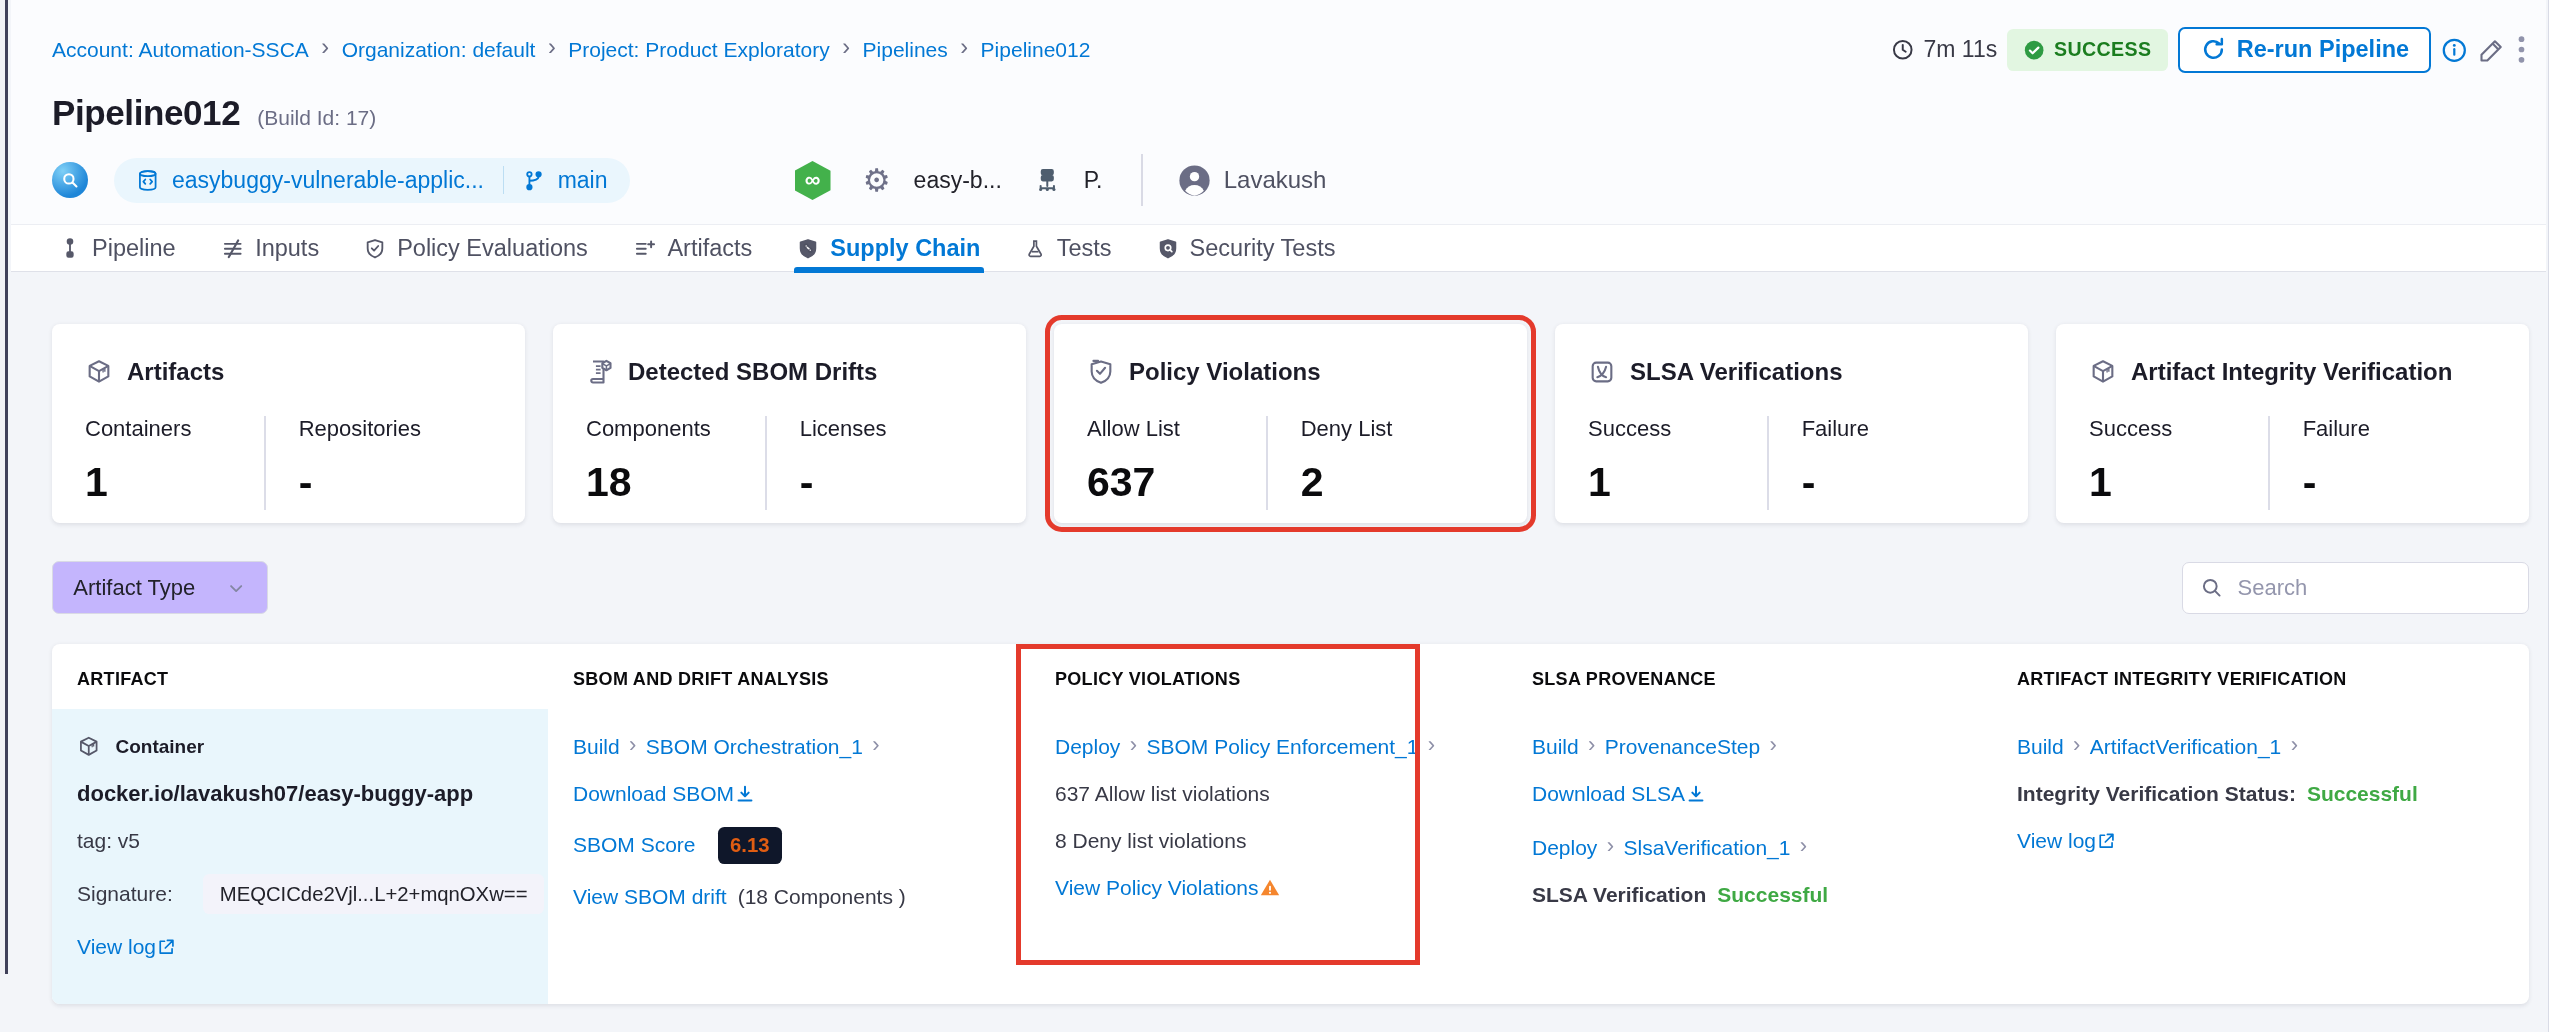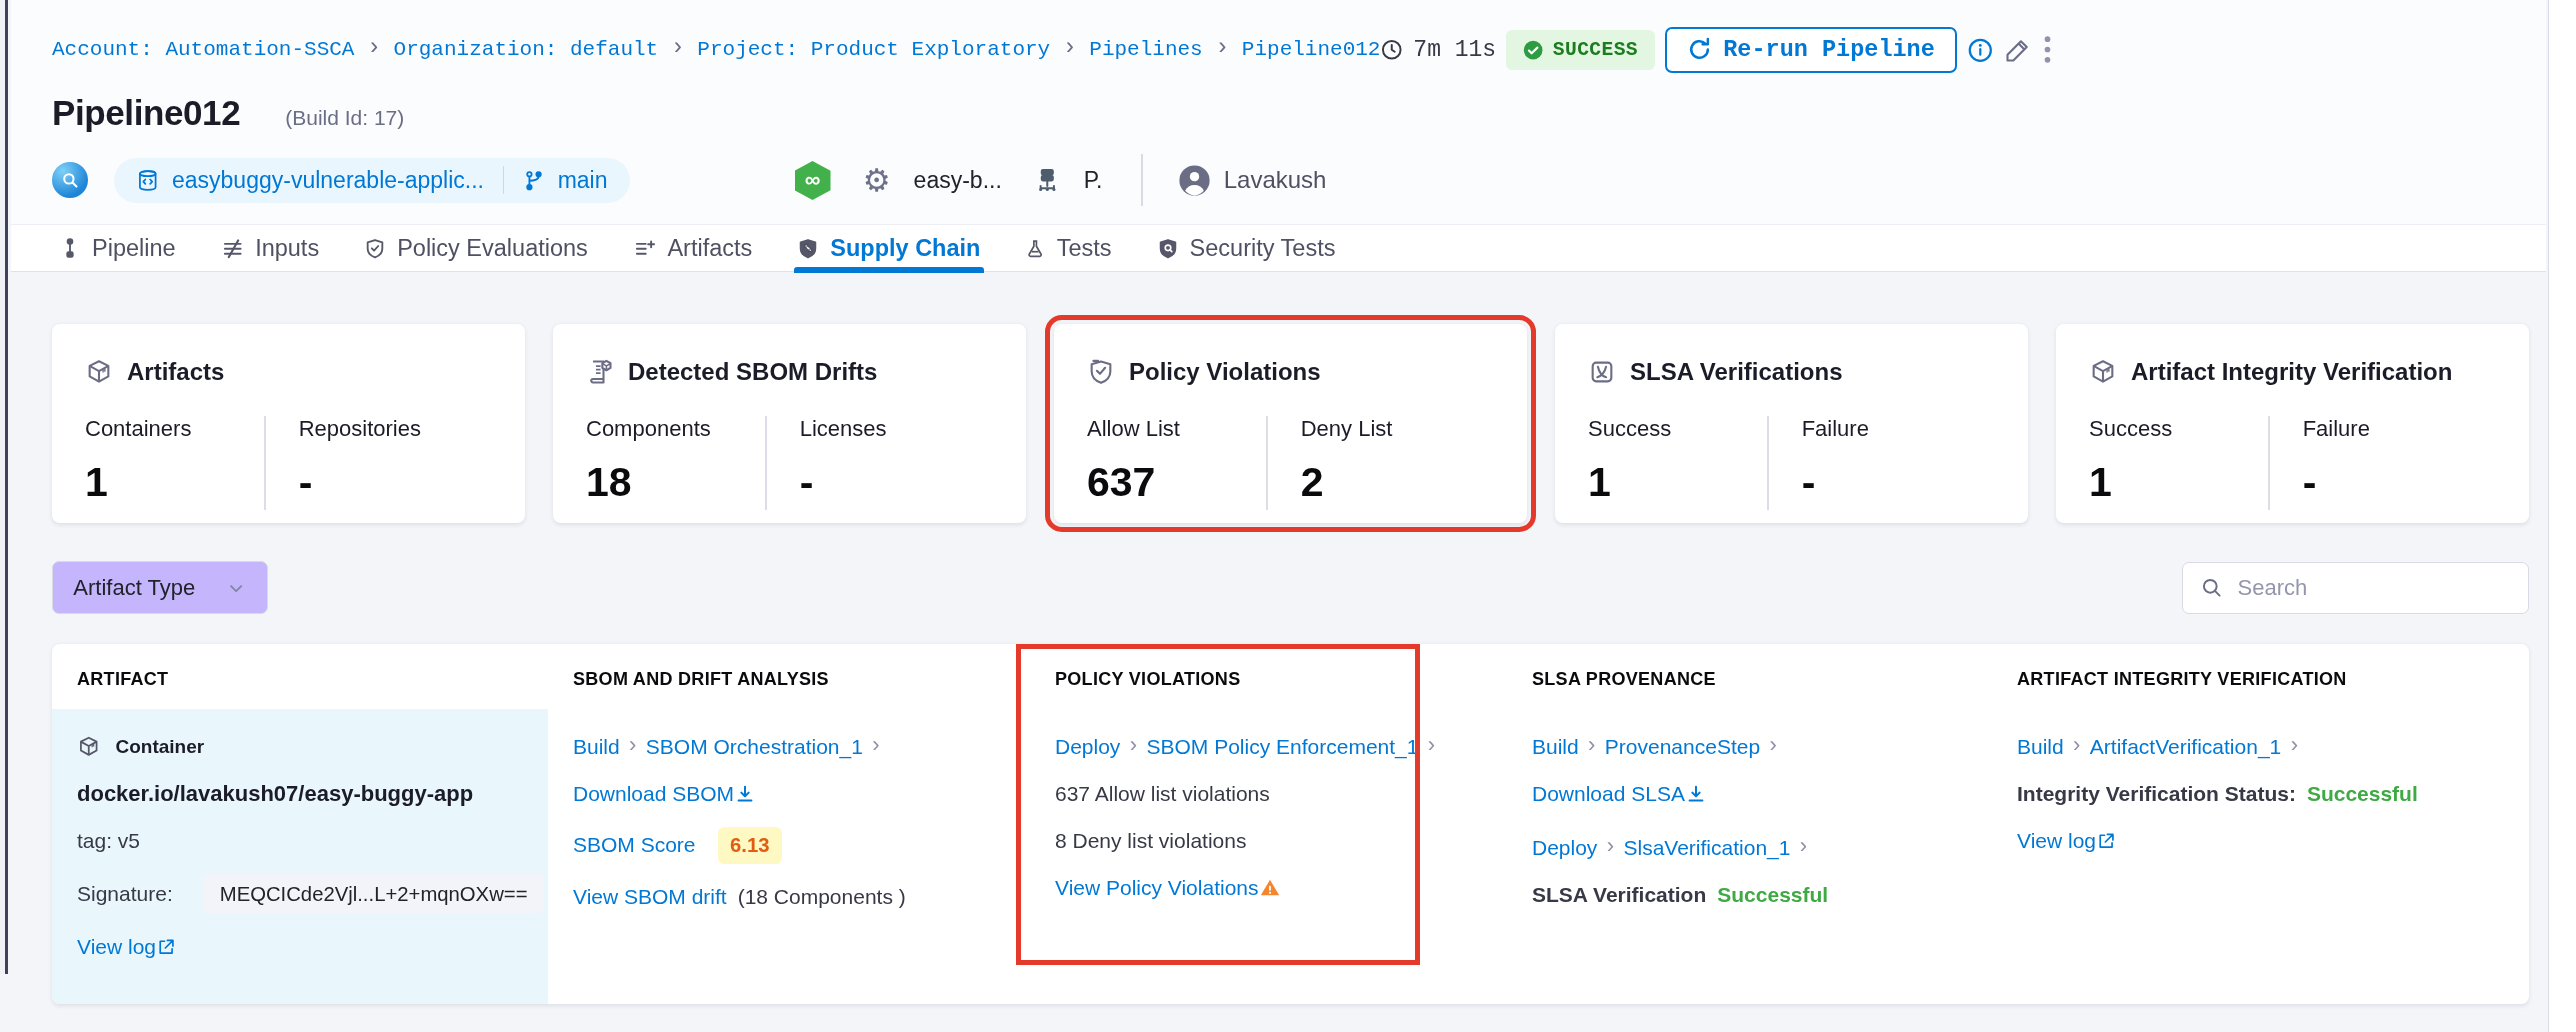--- a/index.html
+++ b/index.html
@@ -13,33 +13,33 @@
   }
   a { text-decoration: none; cursor: pointer; }
 
   
   .left-rail { position:absolute; left:0; top:0; width:7.8px; height:974px; background:#f1f2f6; border-right:3.1px solid #40415a; z-index:5; }
   .scroll-gutter { position:absolute; right:0; top:0; width:28px; height:1032px; background:#ffffff; border-left:1.6px solid #d9dbe6; z-index:5; }
   .page { position:absolute; left:11px; top:0; right:30px; }
 
   
   .header { background:#fbfcfe; padding:26.6px 19px 20.3px 41px; }
-  .topbar { display:flex; align-items:center; justify-content:flex-start;font-family:Liberation Mono, monospace; }
+  .topbar { display:flex; align-items:center; justify-content:space-between; }
   .breadcrumb { display:flex; align-items:center; gap:12.5px; font-size:21px; }
   .breadcrumb a { color:#0278d5; }
   .breadcrumb .sep { color:#6b6d85; font-size:23.5px; line-height:1; transform:translateY(-1.6px); }
   .top-actions { display:flex; align-items:center; gap:10px; }
   .duration { display:flex; align-items:center; gap:9.4px; font-size:23px; color:#383946; font-weight:500; }
   .status-badge { display:flex; align-items:center; gap:9.4px; background:#e2f6e1; color:#1b7d1f; font-weight:700; font-size:19.6px; letter-spacing:0.4px; border-radius:6.3px; padding:9.4px 17px; }
   .rerun-btn { display:flex; align-items:center; gap:11px; background:#ffffff; border:2.3px solid #0278d5; color:#0278d5; font-weight:600; font-size:23.5px; border-radius:7px; padding:7.8px 20.3px; cursor:pointer; font-family:inherit; }
   .icon-btn { display:flex; align-items:center; justify-content:center; cursor:pointer; background:none; border:none; }
 
   .title-row { display:flex; align-items:baseline; gap:17px; margin-top:20.3px; }
   .title-row h1 { font-size:35px; font-weight:700; color:#1c1c28; letter-spacing:-0.4px; }
-  .build-id { font-size:21px; color:#6b6d85;margin-left:28px; }
+  .build-id { font-size:21px; color:#6b6d85; }
 
   .meta-row { display:flex; align-items:center; margin-top:23.5px; height:47px;gap:12px; }
   .exec-icon { width:36px; height:36px; border-radius:50%; background:radial-gradient(circle at 30% 25%, #7fd0f7, #1e86d8 70%); display:flex; align-items:center; justify-content:center; margin-right:14px; }
   .repo-pill { display:flex; align-items:center; gap:12.5px; background:#eaf6fd; border-radius:23.5px; padding:0 22px; height:45px; color:#0278d5; font-size:23px; }
   .pill-div { width:1.6px; height:28px; background:#bcdef3; margin:0 6.3px; }
   .meta-gap { width:141px; }
   .ci-hex { width:36px; height:39px; background:#43b14b; clip-path:polygon(50% 0,100% 25%,100% 75%,50% 100%,0 75%,0 25%); color:#fff; font-size:22px; font-weight:700; display:flex; align-items:center; justify-content:center; margin-right:20.3px; }
   .gear-glyph { font-size:31px; color:#6f7189; margin-right:11px; line-height:1; }
   .meta-text { font-size:23px; color:#22222a; }
   .meta-row .svc { margin-right:20.3px; }
@@ -84,21 +84,21 @@
   .cell-line { display:flex; align-items:center; gap:11px; margin-bottom:19px; line-height:28px; }
   .crumbs { display:flex; align-items:center; gap:9.4px; }
   .crumbs a { color:#0278d5; }
   .crumbs .csep { color:#8e90a8; font-size:22px; transform:translateY(-1.6px); }
   .link { color:#0278d5; display:inline-flex; align-items:center; }
   .dark { color:#383946; }
   .type-row { gap:15px; font-size:19px; font-weight:700; color:#1c1c28; }
   .img-name { font-size:22px; font-weight:700; color:#1c1c28; }
   .sig-label { color:#383946; }
   .sig-pill { background:#f3f3fa; border-radius:6.3px; padding:6.3px 17px; color:#22222a; margin-left:19px; font-size:20.3px; }
-  .score-pill { background:#fef9c3; color:#e05d12; font-weight:700; border-radius:6.3px; padding:4.7px 12.5px; font-size:20.3px; margin-left:11px; }
+  .score-pill { background:#0f172a; color:#e05d12; font-weight:700; border-radius:6.3px; padding:4.7px 12.5px; font-size:20.3px; margin-left:11px; }
   .green { color:#3fa944; }
   .table-ring { position:absolute; left:964px; top:0; width:404px; height:321px; border:5.5px solid #e43a2c; pointer-events:none; }
   .mt-extra { margin-top:26.6px; }
 </style>
 </head>
 <body>
 
 <div class="left-rail"></div>
 <div class="scroll-gutter"></div>
 

